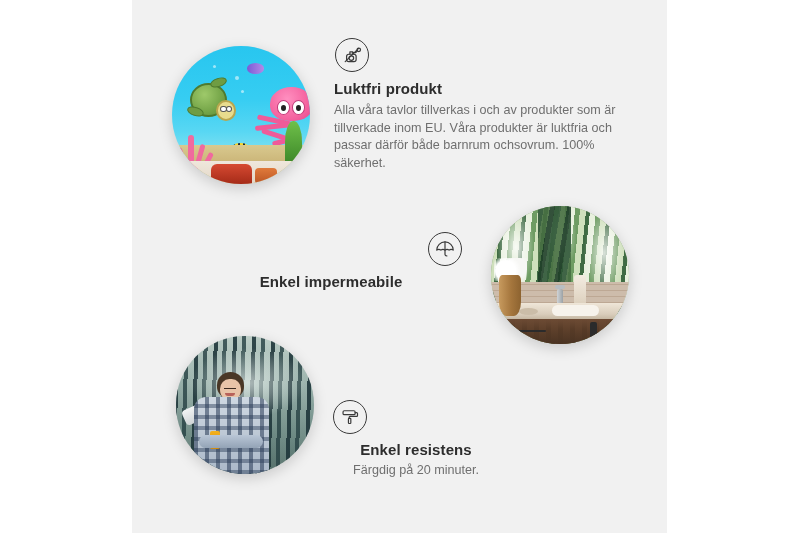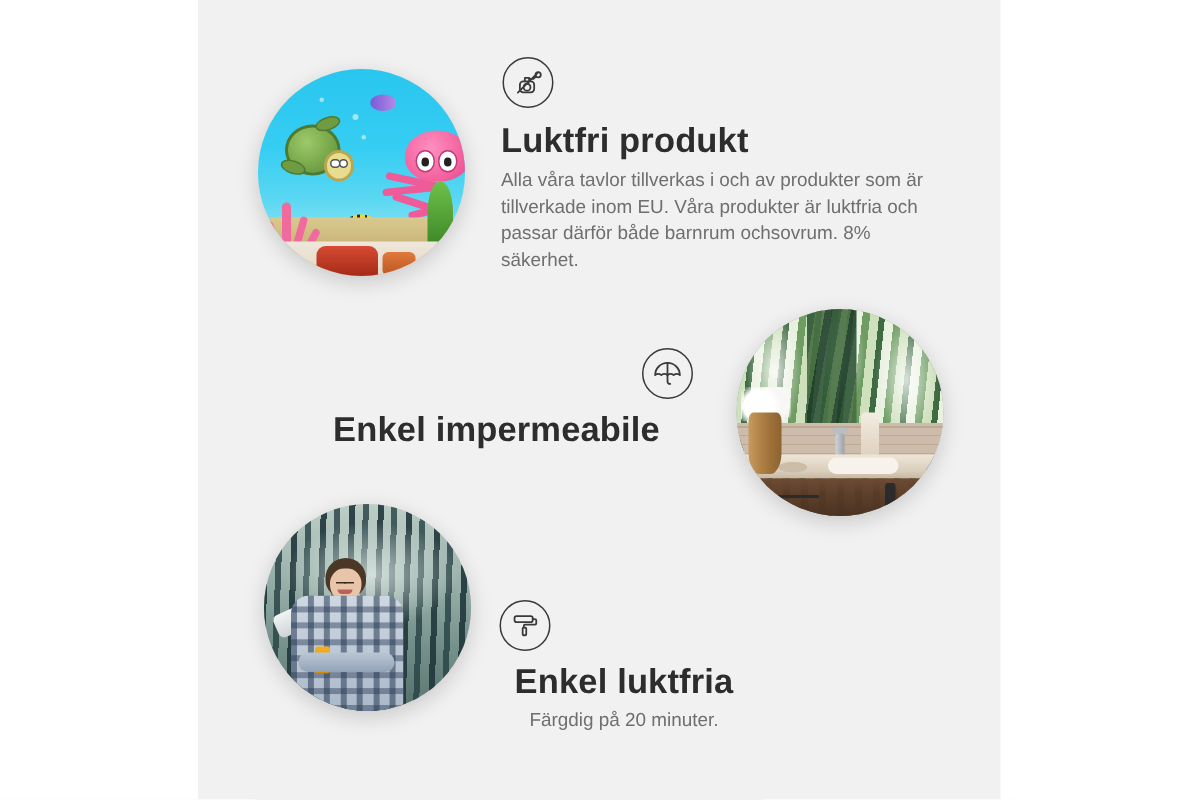--- a/index.html
+++ b/index.html
@@ -297,21 +297,21 @@
     border: 1.6px solid #3a3a3a;
     display: flex;
     align-items: center;
     justify-content: center;
     box-sizing: border-box;
   }
   .icon-badge svg { display:block; }
 
   .feature h3 {
     margin: 8px 0 5px 0;
-    font-size: 23px;
+    font-size: 15px;
     font-weight: bold;
     color: #2d2d2d;
     letter-spacing: .1px;
   }
   .feature p {
     margin: 0;
     font-size: 12.6px;
     line-height: 17.6px;
     color: #6f6f6f;
   }
@@ -385,21 +385,21 @@
       <svg width="22" height="22" viewBox="0 0 24 24" fill="none" stroke="#3a3a3a" stroke-width="1.3" stroke-linecap="round" stroke-linejoin="round">
         <path d="M8.5 11.2h5.6a2.4 2.4 0 0 1 2.4 2.4v3.2a2.4 2.4 0 0 1-2.4 2.4H8.5a2.4 2.4 0 0 1-2.4-2.4v-3.2a2.4 2.4 0 0 1 2.4-2.4Z"></path>
         <path d="M9.7 11.2V8.6h3.2v2.6"></path>
         <path d="M12.9 9.4h3.1l1.6-1.5"></path>
         <circle cx="19.4" cy="6.4" r="1.9"></circle>
         <path d="M4.6 19.3 19.2 4.8"></path>
         <circle cx="11.3" cy="15.4" r="2.5"></circle>
       </svg>
     </div>
     <h3>Luktfri produkt</h3>
-    <p>Alla våra tavlor tillverkas i och av produkter som är tillverkade inom EU. Våra produkter är luktfria och passar därför både barnrum ochsovrum. 8% säkerhet.</p>
+    <p>Alla våra tavlor tillverkas i och av produkter som är tillverkade inom EU. Våra produkter är luktfria och passar därför både barnrum ochsovrum. 100% säkerhet.</p>
   </div>
 
   <div class="circle-photo" id="circle-bath">
     <div class="layer wall"></div>
     <div class="layer wall-dark"></div>
     <div class="layer tilewall"></div>
     <div class="bottle"></div>
     <div class="faucet"></div>
     <div class="layer counter"></div>
     <div class="sink"></div>
@@ -444,17 +444,17 @@
   <div class="feature" id="feature-mount">
     <div class="icon-row">
       <div class="icon-badge">
         <svg width="22" height="22" viewBox="0 0 24 24" fill="none" stroke="#3a3a3a" stroke-width="1.3" stroke-linecap="round" stroke-linejoin="round">
           <rect x="4.4" y="5.2" width="13.2" height="4.3" rx="1.4"></rect>
           <path d="M17.6 7.3h1.6a1 1 0 0 1 1 1v2.1a1 1 0 0 1-1 1h-7.1a1 1 0 0 0-1 1v1.1"></path>
           <rect x="10.3" y="13.5" width="2.6" height="5.6" rx=".7"></rect>
         </svg>
       </div>
     </div>
-    <h3>Enkel luktfria</h3>
+    <h3>Enkel resistens</h3>
     <p>Färgdig på 20 minuter.</p>
   </div>
 
 </div>
 
 </body></html>

